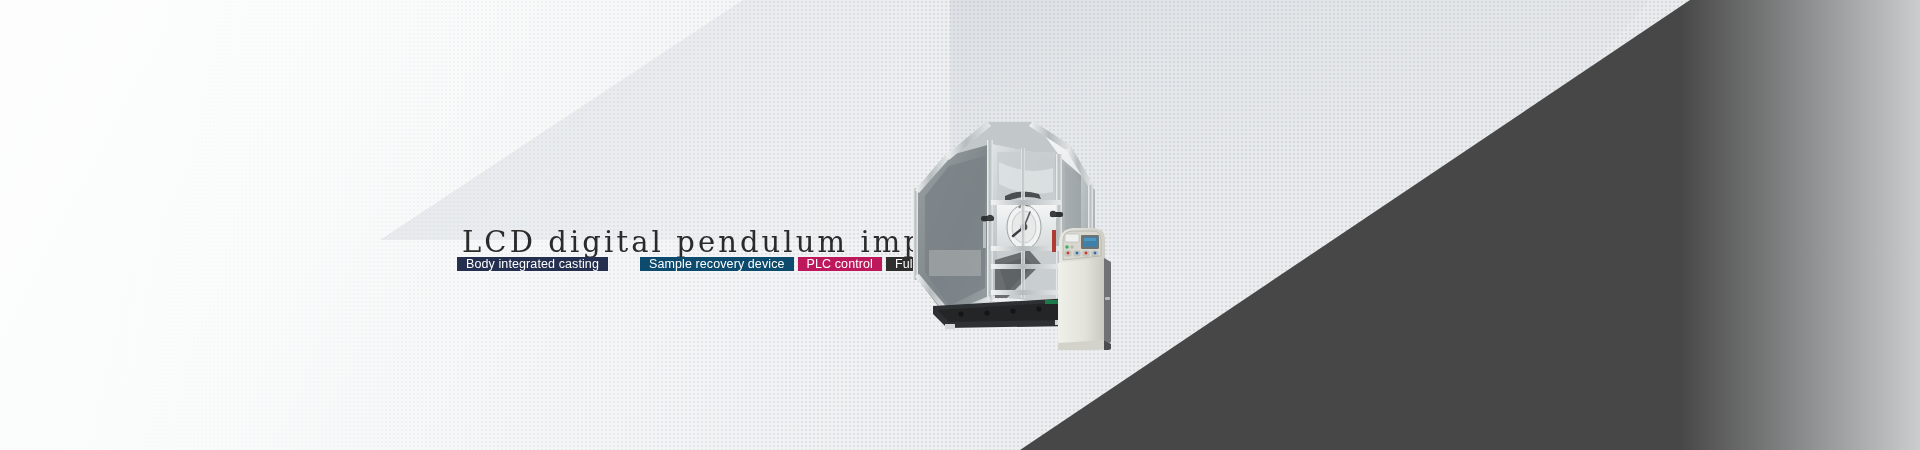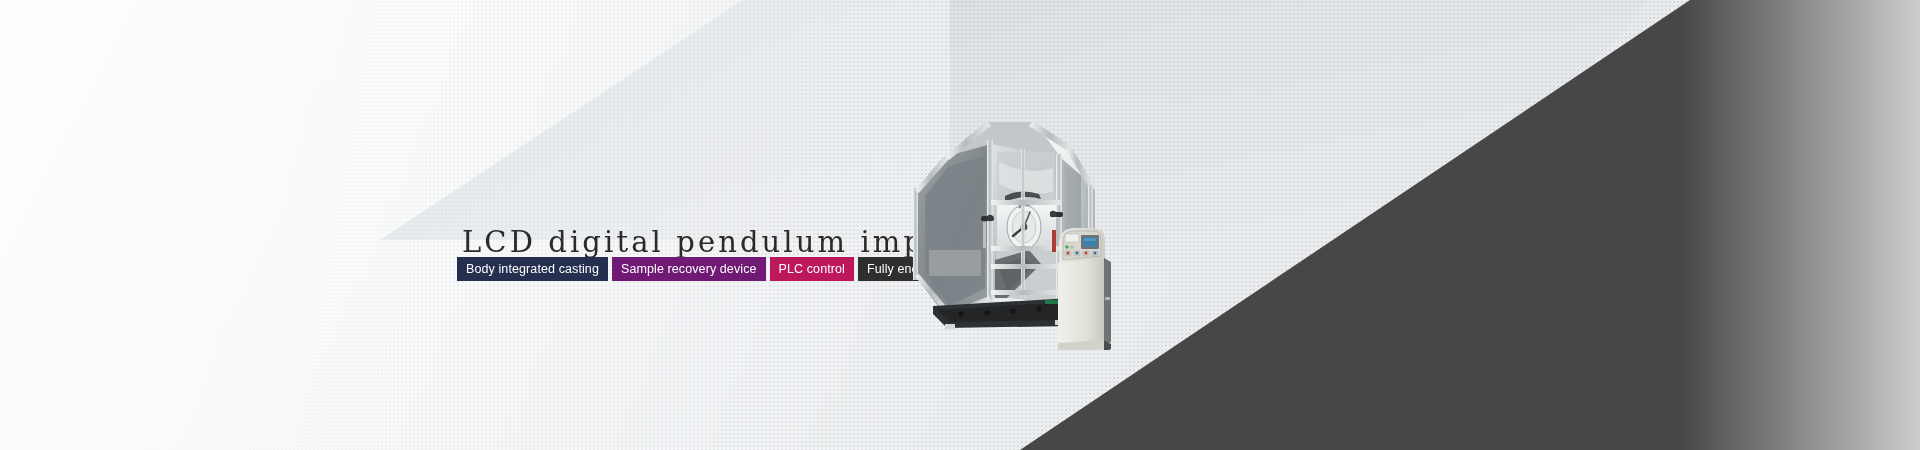--- a/index.html
+++ b/index.html
@@ -91,21 +91,21 @@
   
   .badges {
     position: absolute;
     left: 457px;
     top: 257px;
     display: flex;
     align-items: stretch;
     gap: 4px;
   }
   .badge {
-    height: 24px;
+    height: 14px;
     display: flex;
     align-items: center;
     padding: 0 9px;
     font-size: 12.5px;
     line-height: 1;
     color: #ffffff;
     white-space: nowrap;
     letter-spacing: .1px;
     font-family: "Liberation Sans", sans-serif;
   }
@@ -138,21 +138,21 @@
   <div class="bg-wedge-light"></div>
   <div class="bg-wedge-light2"></div>
   <div class="bg-dots"></div>
   <div class="bg-wedge-dark"></div>
   <div class="bg-right-fade"></div>
 
   <div class="headline">LCD digital pendulum impact tester</div>
 
   <div class="badges">
     <span class="badge" style="background: rgb(37, 47, 79); color: rgb(255, 255, 255);">Body integrated casting</span>
-    <span class="badge" style="background: #701a75; color: rgb(255, 255, 255);">Sample recovery device</span>
+    <span class="badge" style="background: #0c4a6e; color: rgb(255, 255, 255); margin-left: 28px;">Sample recovery device</span>
     <span class="badge" style="background: #be185d; color: rgb(255, 255, 255);">PLC control</span>
     <span class="badge" style="background: rgb(47, 47, 47); color: rgb(255, 255, 255);">Fully enclosed protection</span>
   </div>
 
   <div class="machine">
     <svg width="240" height="240" viewBox="0 0 240 240">
       <defs>
         <linearGradient id="glassL" x1="0" y1="0" x2="1" y2="1">
           <stop offset="0%" stop-color="#9aa1a4"></stop>
           <stop offset="55%" stop-color="#7e868a"></stop>

